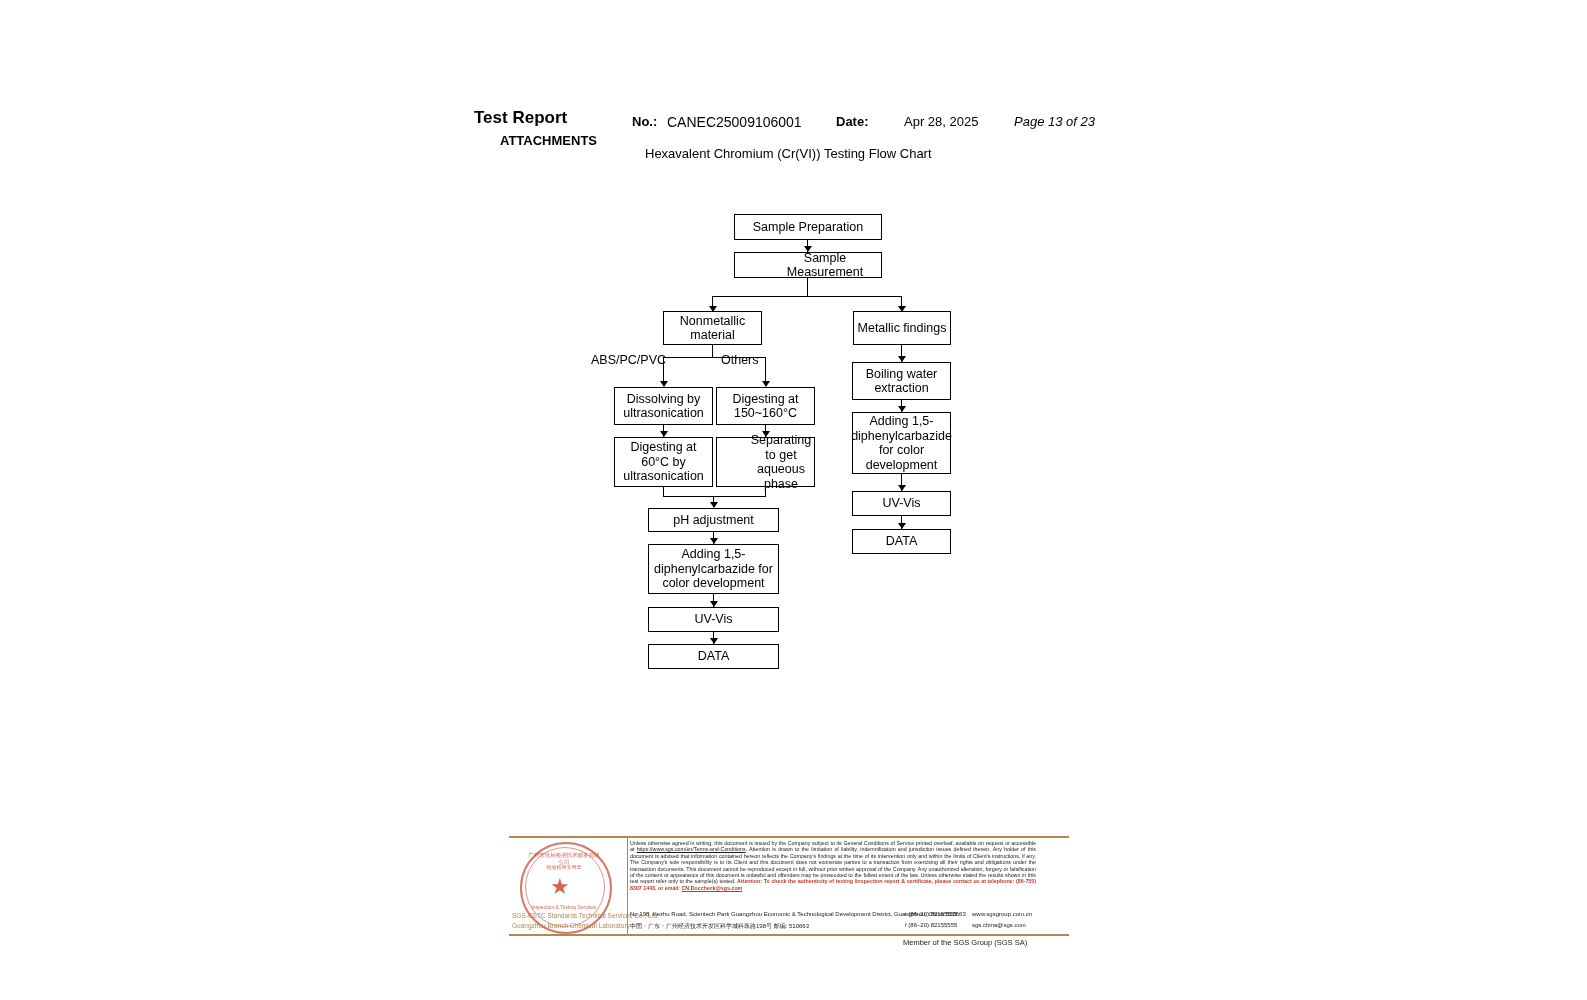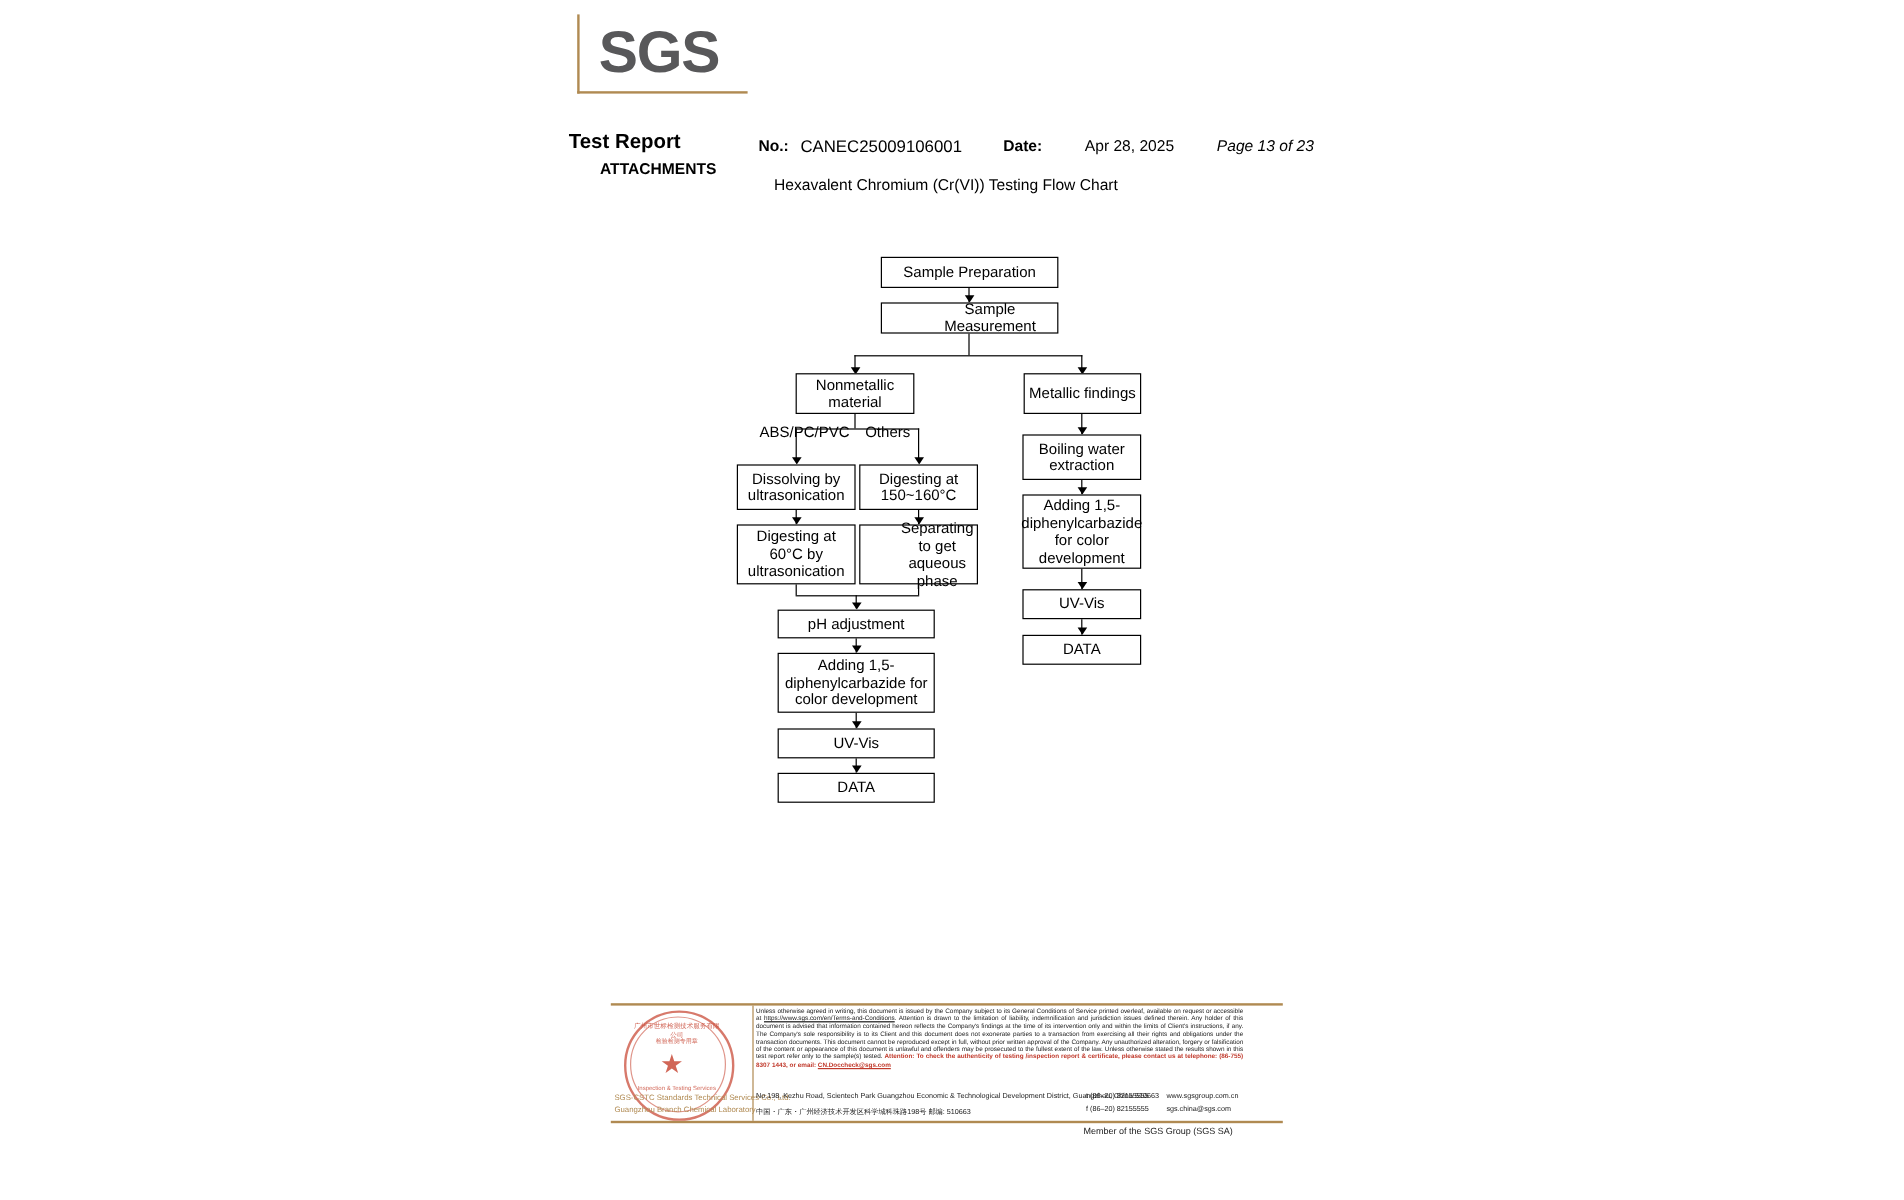--- a/index.html
+++ b/index.html
@@ -317,25 +317,20 @@
     font-size: 7.5px;
     color: #1a1a1a;
     white-space: nowrap;
   }
 </style>
 </head>
 <body>
 
 <div class="page">
 
-  <div class="sgs-logo">
-    <div class="bar-left"></div>
-    <div class="bar-bottom"></div>
-    <div class="sgs-text">SGS</div>
-  </div>
 
   <div class="hdr-title">Test Report</div>
   <div class="hdr-attach">ATTACHMENTS</div>
   <div class="hdr-no-label">No.:</div>
   <div class="hdr-no-value">CANEC25009106001</div>
   <div class="hdr-date-label">Date:</div>
   <div class="hdr-date-value">Apr 28, 2025</div>
   <div class="hdr-page">Page 13 of 23</div>
   <div class="chart-title">Hexavalent Chromium (Cr(VI)) Testing Flow Chart</div>
 
@@ -358,21 +353,21 @@
 
     <div class="node" style="left:853px; top:311px; width:98px; height:34px;">Metallic findings</div>
 
     <div class="ln v" style="left:712px; top:345px; height:12px;"></div>
     <div class="ln h" style="left:663px; top:357px; width:103px;"></div>
     <div class="ln v" style="left:663px; top:357px; height:28px;"></div>
     <div class="arrow" style="left:660px; top:381px;"></div>
     <div class="ln v" style="left:765px; top:357px; height:28px;"></div>
     <div class="arrow" style="left:762px; top:381px;"></div>
 
-    <div class="lbl" style="left:633px; top:353px;">ABS/PC/PVC</div>
+    <div class="lbl" style="left:591px; top:353px;">ABS/PC/PVC</div>
     <div class="lbl" style="left:721px; top:353px;">Others</div>
 
     <div class="node" style="left:614px; top:387px; width:99px; height:38px;">Dissolving by ultrasonication</div>
 
     <div class="node" style="left:716px; top:387px; width:99px; height:38px;">Digesting at 150~160°C</div>
 
     <div class="ln v" style="left:663px; top:425px; height:12px;"></div>
     <div class="arrow" style="left:660px; top:431px;"></div>
     <div class="ln v" style="left:765px; top:425px; height:12px;"></div>
     <div class="arrow" style="left:762px; top:431px;"></div>

